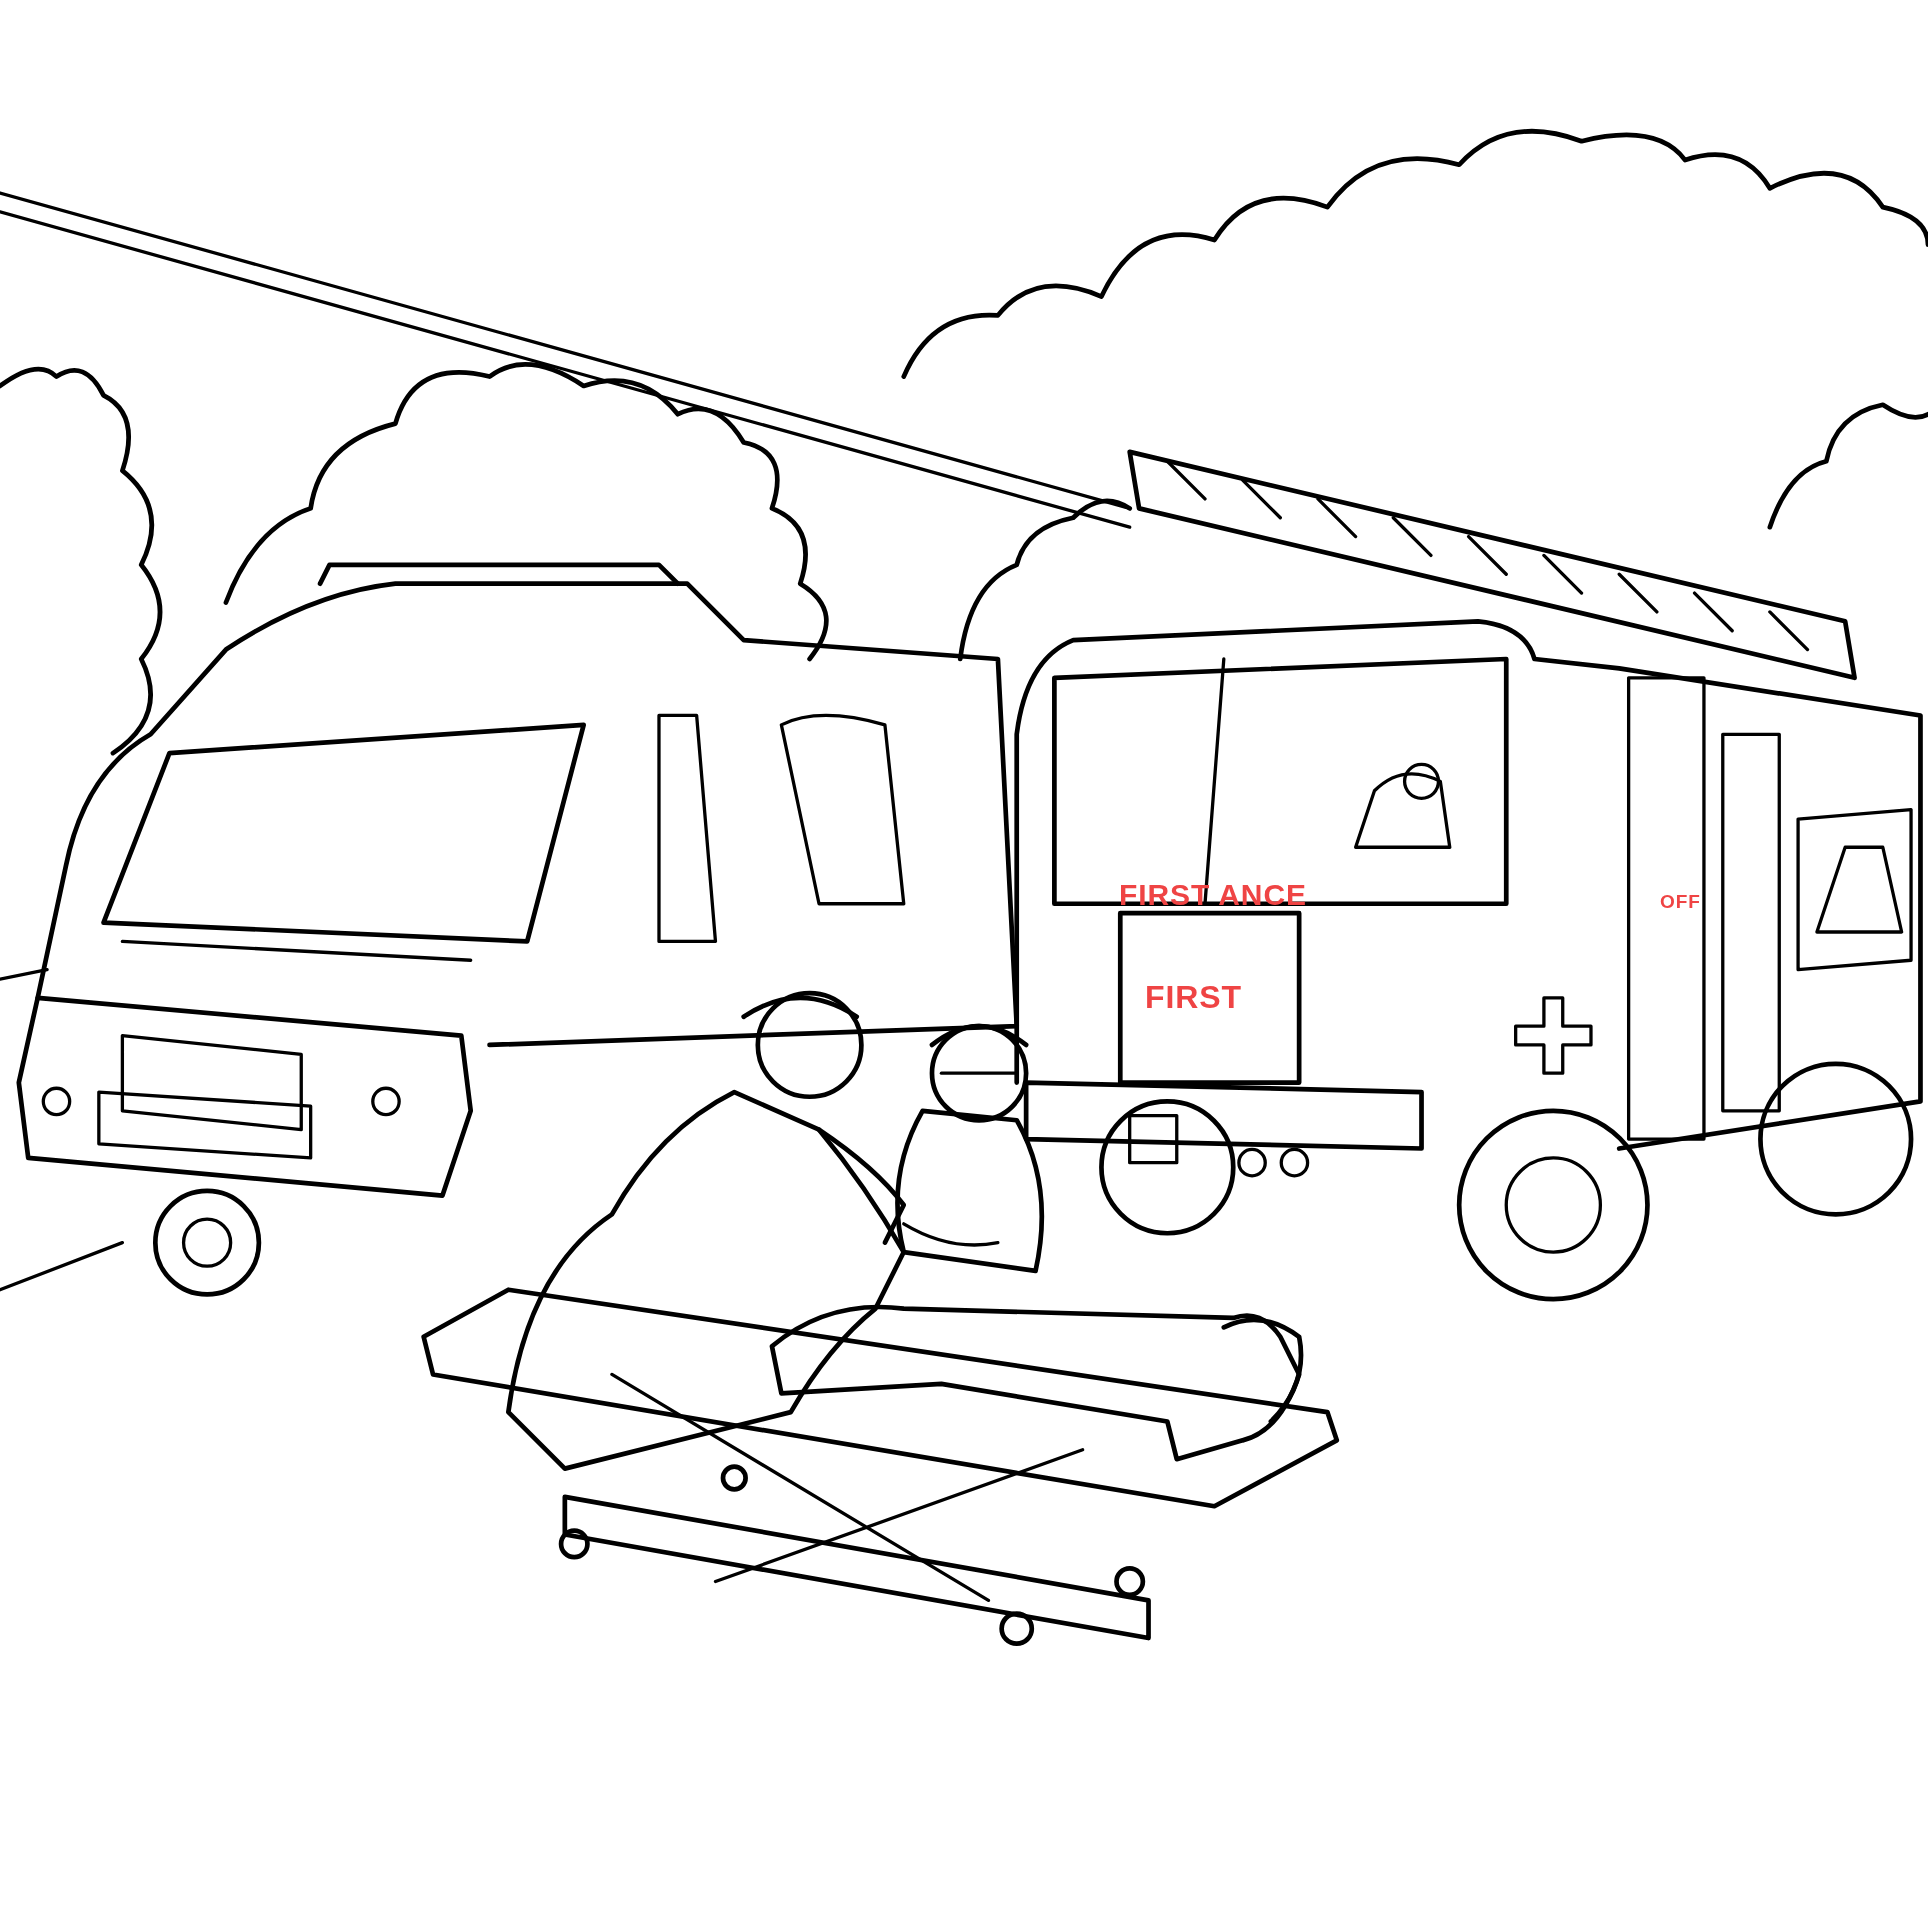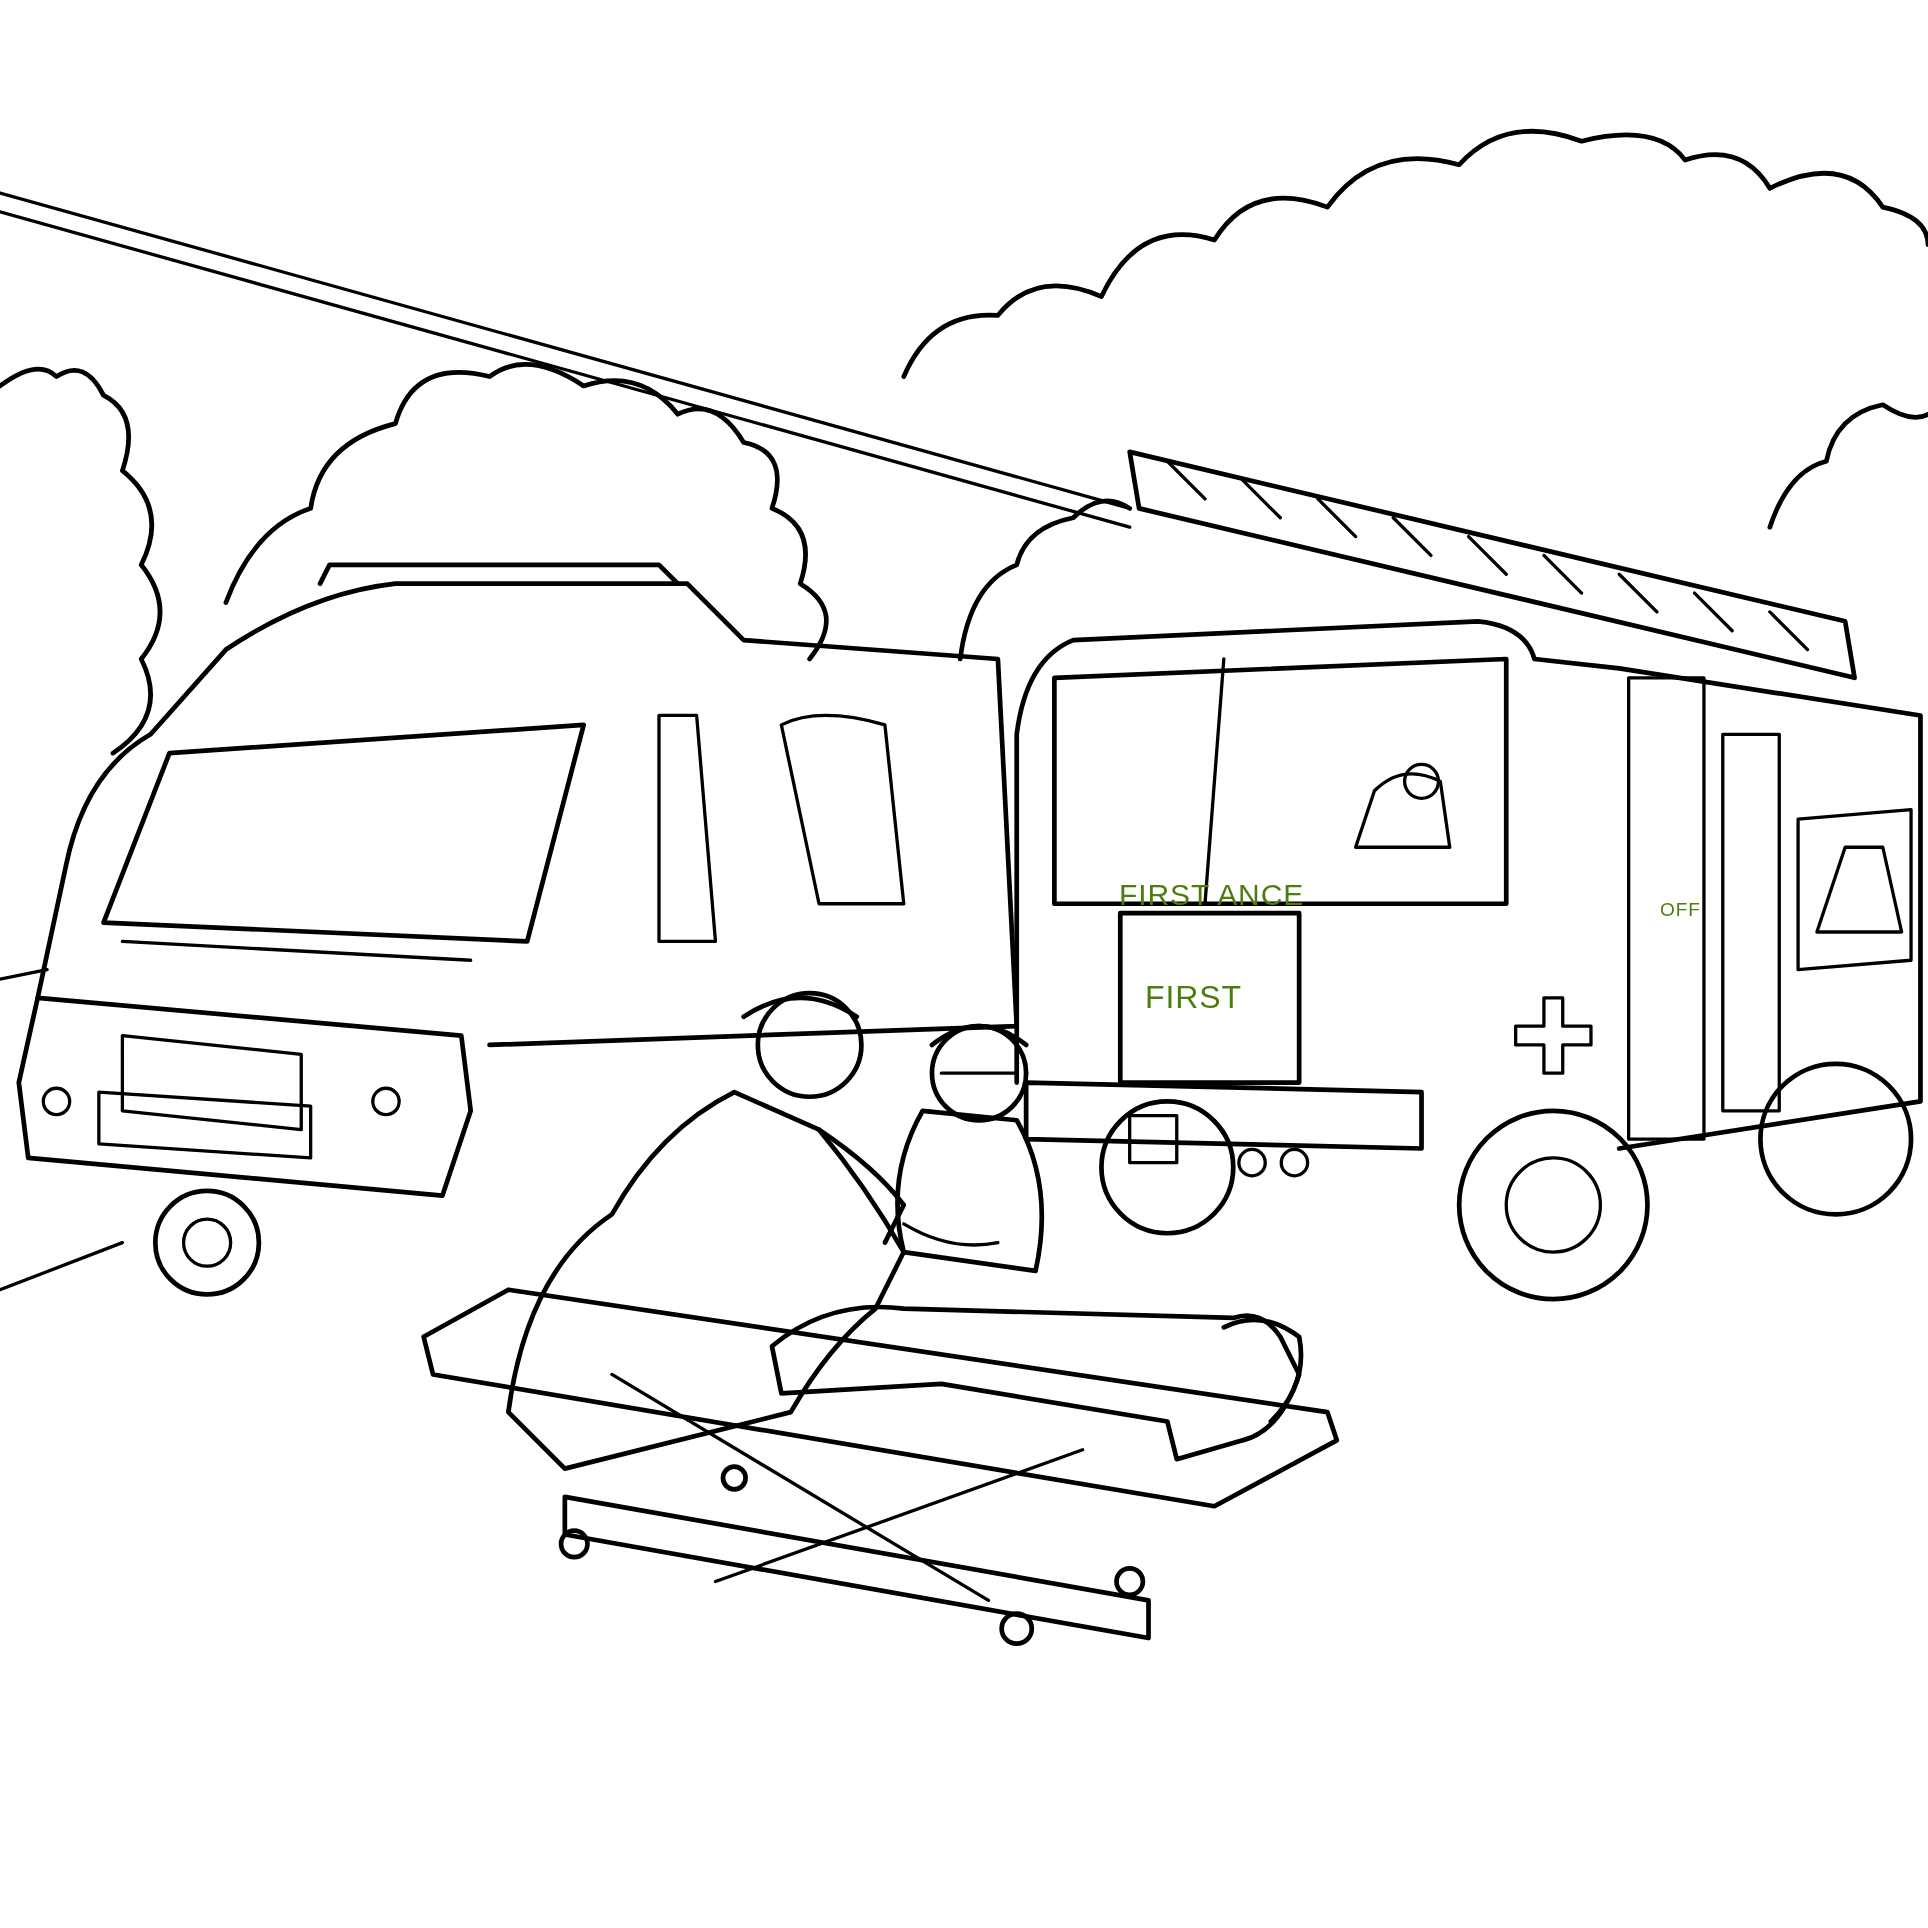--- a/index.html
+++ b/index.html
@@ -1,23 +1,23 @@
 <!DOCTYPE html>
 <html style="font-size:15px"><head>
 <meta charset="utf-8">
 <style>
   html, body { margin: 0; padding: 0; background: #ffffff; }
   body { width: 1928px; height: 1928px; position: relative; overflow: hidden; font-family: "Liberation Sans", sans-serif; }
   svg { position: absolute; left: 0; top: 0; }
   .ink { fill: none; stroke: #000; stroke-width: 5; stroke-linejoin: round; stroke-linecap: round; }
   .thin { fill: none; stroke: #000; stroke-width: 3.5; stroke-linejoin: round; stroke-linecap: round; }
-  .label { position: absolute; font-family: "Liberation Sans", sans-serif; font-weight: normal; color: #4d7c0f; letter-spacing: 0.9px; }
+  .label { position: absolute; font-family: "Liberation Sans", sans-serif; font-weight: bold; color: #ef4444; letter-spacing: 0.9px; }
   #txt-first { left: 1119px; top: 878px; font-size: 30px; }
   #txt-carty { left: 1145px; top: 979px; font-size: 32px; }
-  #txt-off { left: 1660px; top: 891px; font-size: 19px; margin-top: 8px; }
+  #txt-off { left: 1660px; top: 891px; font-size: 19px; }
 </style>
 </head>
 <body>
 
 <svg width="1928" height="1928" viewBox="0 0 2048 2048">
 
   <g>
     <path class="thin" d="M0 205 L1200 540"></path>
     <path class="thin" d="M0 225 L1200 560"></path>
   </g>

